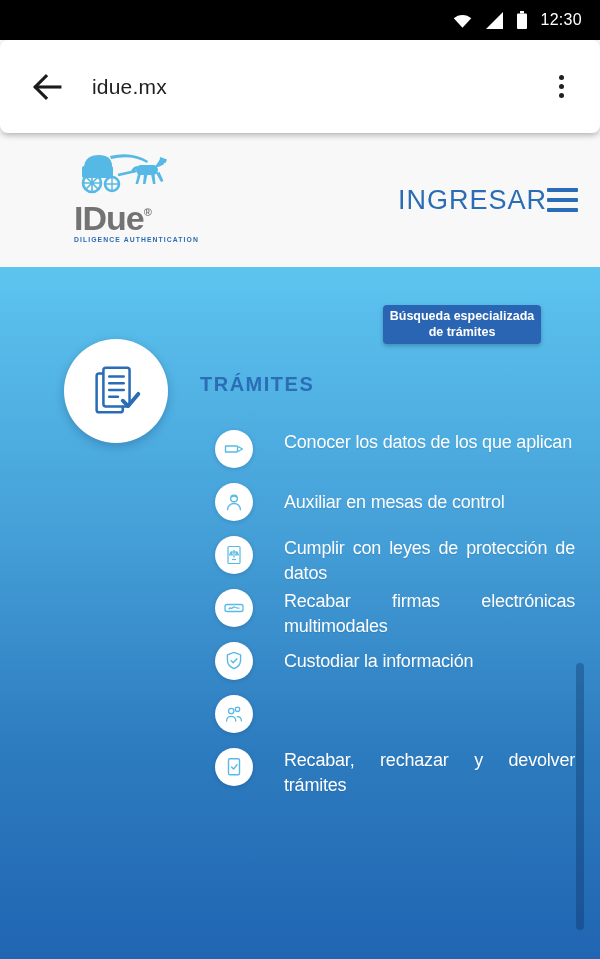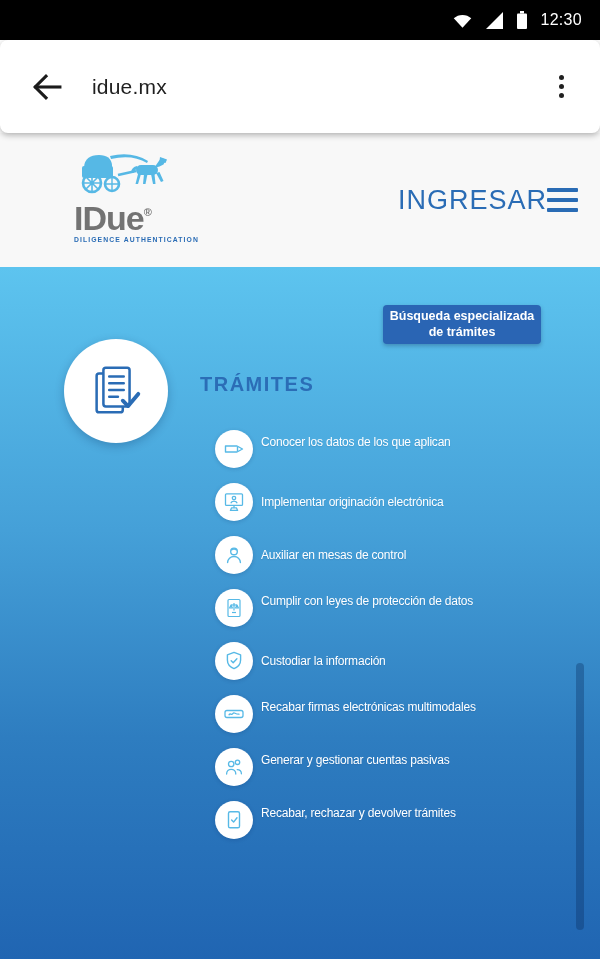--- a/index.html
+++ b/index.html
@@ -69,21 +69,21 @@
   .tramites-list { position:absolute; left:215px; top:163px; width:360px; }
   .t-item { display:flex; align-items:flex-start; margin-bottom:3px; min-height:50px; }
   .t-item.single { align-items:center; min-height:38px; margin-bottom:15px; }
   .t-icon {
     flex:0 0 38px; width:38px; height:38px; border-radius:50%; background:#fff;
     display:flex; align-items:center; justify-content:center; color:#57b9e6;
     box-shadow:0 1px 4px rgba(0,30,80,.18);
   }
   .t-icon svg { width:24px; height:24px; }
   .t-text {
-    margin-left:8px; width:300px; color:#fff; font-size:12px; line-height:25px;
+    margin-left:31px; width:300px; color:#fff; font-size:18px; line-height:25px;
     letter-spacing:-0.2px; text-align:justify; font-weight:500;
     text-shadow:0 1px 1px rgba(0,30,80,.12);
   }
   .t-item.single .t-text { text-align:left; }
   .hero-scrollbar {
     position:absolute; right:16px; top:396px; width:8px; height:267px;
     border-radius:4px; background:rgba(10,45,95,.34); cursor:grab;
   }
 </style>
 </head>
@@ -253,72 +253,63 @@
   <div class="t-item">
     <span class="t-icon">
       <svg>
               <use href="#pencil-icon" xlink:href="#pencil-icon"></use>
             </svg>
     </span>
     <span class="t-text">Conocer los datos de los que aplican</span>
   </div>
 
 
+
   <div class="t-item single">
     <span class="t-icon">
       <svg>
-              <use href="#monitor-user-icon" xlink:href="#monitor-user-icon"></use>
-            </svg>
-    </span>
-    <span class="t-text">Implementar originación electrónica</span>
+              <use href="#user-icon" xlink:href="#user-icon"></use>
+            </svg>
+    </span>
+    <span class="t-text">Auxiliar en mesas de control</span>
+  </div>
+
+  <div class="t-item">
+    <span class="t-icon">
+      <svg>
+              <use href="#law-document-icon" xlink:href="#law-document-icon"></use>
+            </svg>
+    </span>
+    <span class="t-text">Cumplir con leyes de protección de datos</span>
+  </div>
+
+  <div class="t-item">
+    <span class="t-icon">
+      <svg>
+              <use href="#signature-icon" xlink:href="#signature-icon"></use>
+            </svg>
+    </span>
+    <span class="t-text">Recabar firmas electrónicas multimodales</span>
   </div>
 
   <div class="t-item single">
     <span class="t-icon">
       <svg>
-              <use href="#user-icon" xlink:href="#user-icon"></use>
-            </svg>
-    </span>
-    <span class="t-text">Auxiliar en mesas de control</span>
-  </div>
-
-  <div class="t-item">
-    <span class="t-icon">
-      <svg>
-              <use href="#law-document-icon" xlink:href="#law-document-icon"></use>
-            </svg>
-    </span>
-    <span class="t-text">Cumplir con leyes de protección de datos</span>
-  </div>
-
-  <div class="t-item single">
-    <span class="t-icon">
-      <svg>
               <use href="#shield-check-icon" xlink:href="#shield-check-icon"></use>
             </svg>
     </span>
     <span class="t-text">Custodiar la información</span>
   </div>
 
   <div class="t-item">
     <span class="t-icon">
       <svg>
-              <use href="#signature-icon" xlink:href="#signature-icon"></use>
-            </svg>
-    </span>
-    <span class="t-text">Recabar firmas electrónicas multimodales</span>
-  </div>
-
-  <div class="t-item">
-    <span class="t-icon">
-      <svg>
               <use href="#users-icon" xlink:href="#users-icon"></use>
             </svg>
     </span>
-    <span class="t-text">Generar y gestionar cuentas pasivas</span>
   </div>
 
   <div class="t-item">
     <span class="t-icon">
       <svg>
               <use href="#checkbox-icon" xlink:href="#checkbox-icon"></use>
             </svg>
     </span>
     <span class="t-text">Recabar, rechazar y devolver trámites</span>
   </div>

